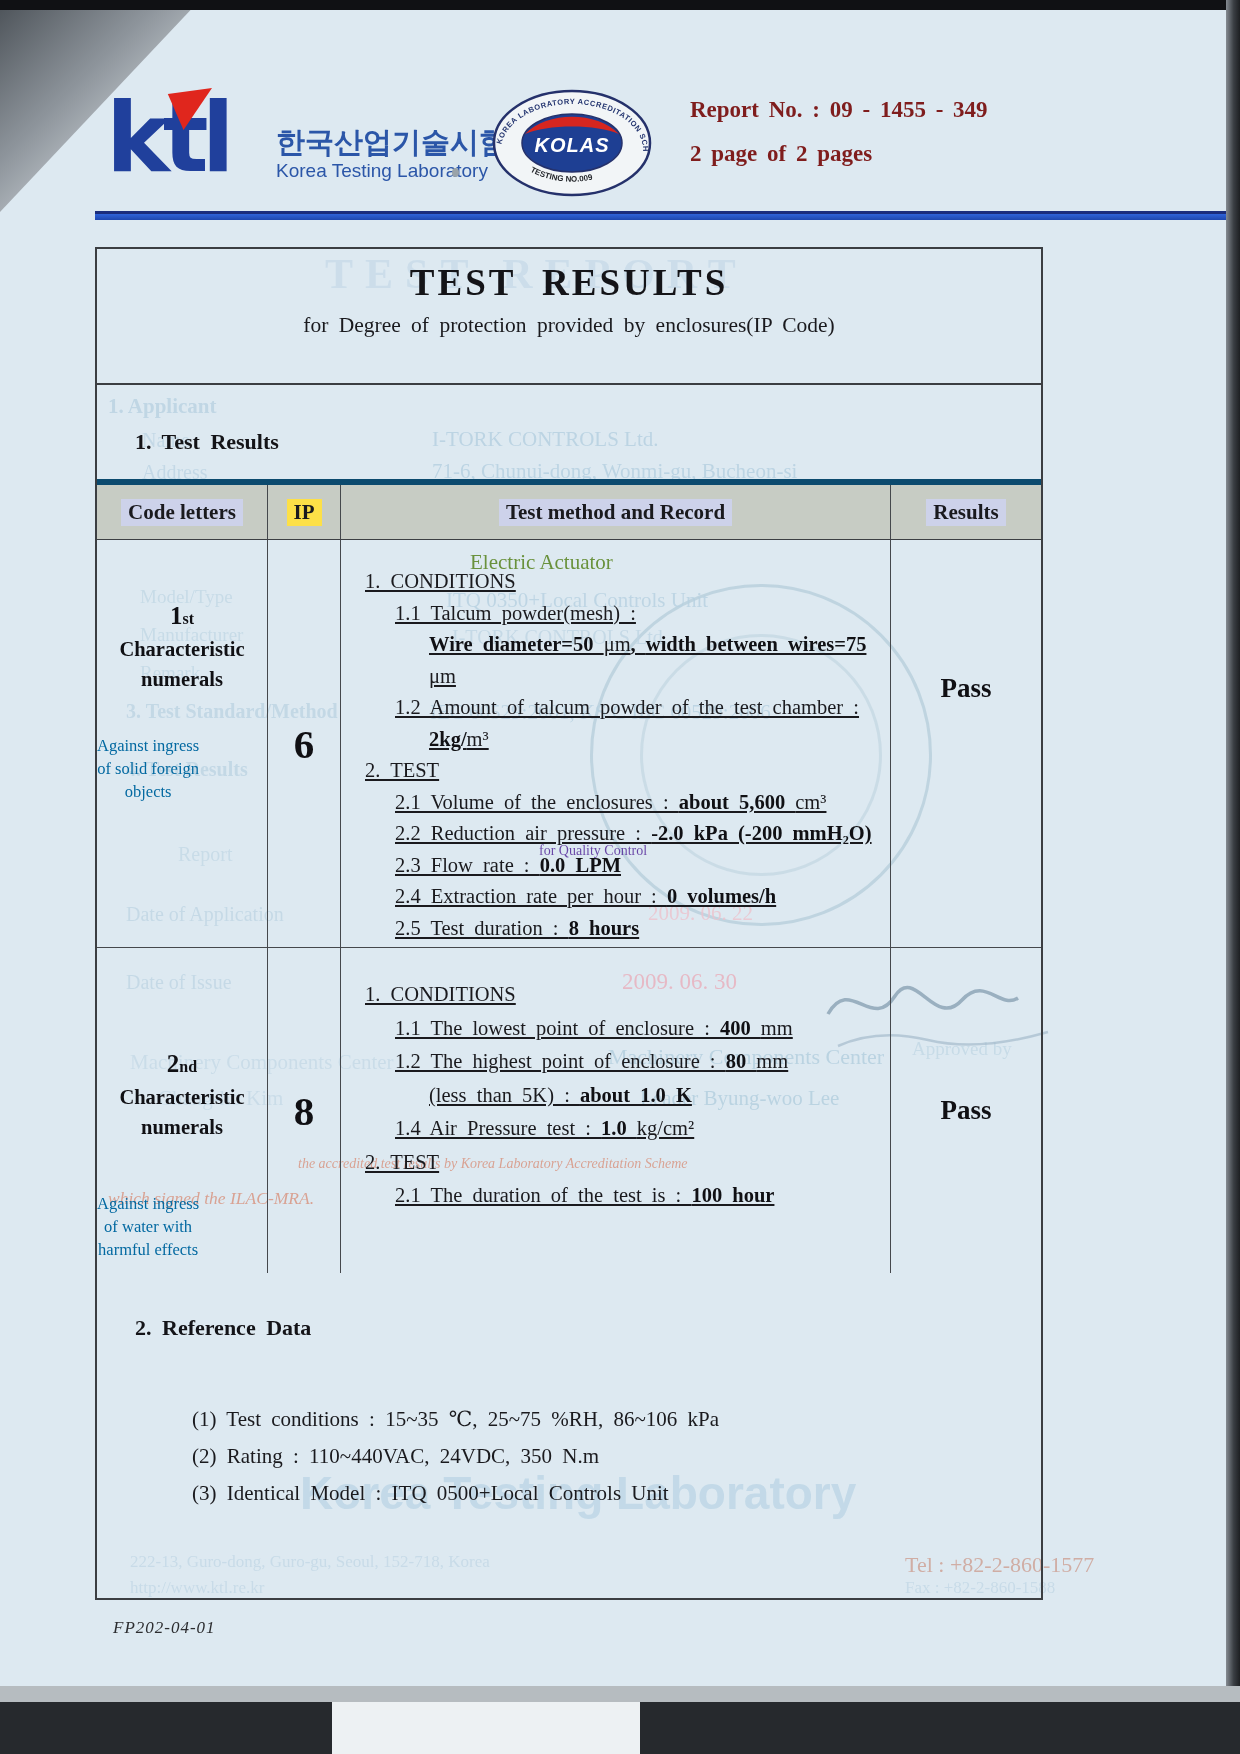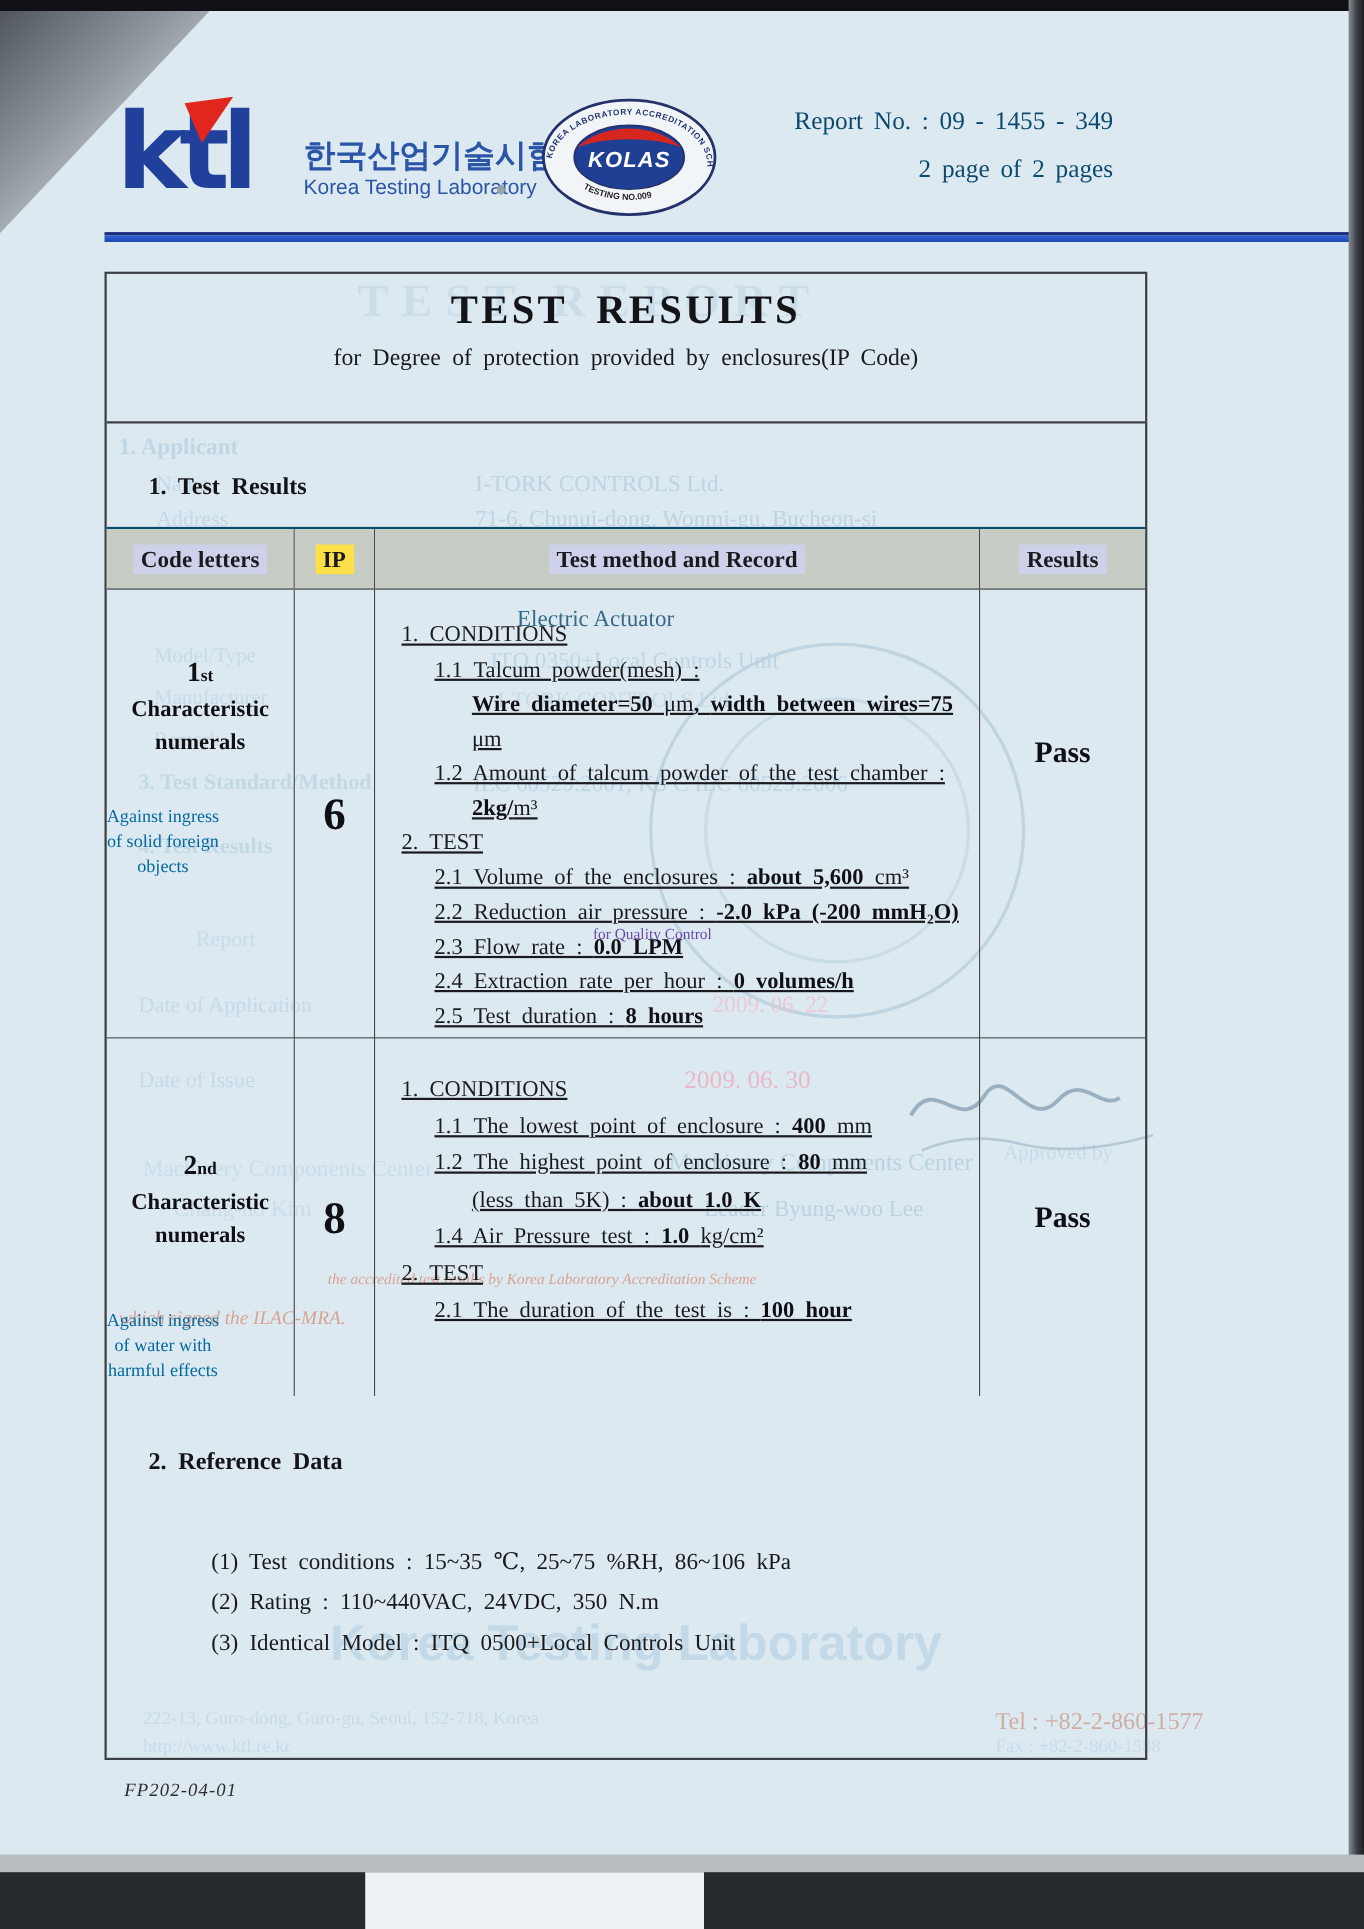--- a/index.html
+++ b/index.html
@@ -26,35 +26,35 @@
   .logo{left:106px;top:92px;display:flex;align-items:flex-start;}
   .ktl-wrap{position:relative;width:150px;height:104px;}
   .ktl-text{font-family:"DejaVu Sans","Liberation Sans",sans-serif;font-weight:bold;font-size:96px;
             letter-spacing:-7px;line-height:92px;color:#20409c;}
   .ktl-tri{position:absolute;left:60px;top:-4px;width:46px;height:42px;background:#e0261d;
            clip-path:polygon(4% 14%,100% 0,38% 100%);}
   .logo-names{margin-left:20px;margin-top:34px;color:#2b56a8;}
   .logo-kr{font-weight:bold;font-size:29px;line-height:33px;font-family:"Liberation Sans","DejaVu Sans",sans-serif;}
   .logo-en{font-size:19px;line-height:24px;font-family:"Liberation Sans","DejaVu Sans",sans-serif;color:#2b56a8;}
   .seal{left:487px;top:84px;width:170px;height:114px;}
-  .rep-block{left:690px;top:96px;width:322px;text-align:right;font-weight:normal;font-size:23px;line-height:27px;color:#0c4a6e;word-spacing:4px;}
+  .rep-block{left:690px;top:96px;width:322px;font-weight:bold;font-size:23px;line-height:27px;color:#7f1d1d;word-spacing:4px;}
   .rep-line2{margin-top:17px;}
   .blue-rule{left:95px;top:211px;width:1137px;height:6px;z-index:2;
              border-top:3px solid #1b2d7c;background:linear-gradient(#2f63d8,#1f47ae);}
   
   .main-box{left:95px;top:247px;width:944px;height:1349px;border:2.5px solid #3b3e42;z-index:2;background:transparent;}
   .doc-title{left:0;top:12px;width:100%;text-align:center;font-weight:bold;font-size:37px;letter-spacing:3px;word-spacing:14px;color:#141418;}
   .doc-sub{left:0;top:64px;width:100%;text-align:center;font-size:21.5px;word-spacing:5px;}
   .box-divider{left:0;top:134px;width:100%;border-top:2px solid #3b3e42;}
   .sec-h{font-weight:bold;font-size:22px;word-spacing:5px;color:#141418;}
   .sec1{left:38px;top:180px;}
   .sec2{left:38px;top:1066px;}
   
   .rtable{left:0;top:230px;display:grid;grid-template-columns:171px 73px 550px 150px;
-          grid-template-rows:55px 408px 325px;border-top:2px solid #0c4a6e;}
+          grid-template-rows:55px 408px 325px;border-top:6px solid #0c4a6e;}
   .cell{border-right:1.6px solid #45484c;border-bottom:1.6px solid #45484c;}
   .cell.last{border-right:none;}
   .cell.bot{border-bottom:none;}
   .th{background:#c7ccc4;display:flex;align-items:center;justify-content:center;
       font-weight:bold;font-size:21px;border-bottom:1.9px solid #3c3f43;}
   .hl{background:#cdd2ea;padding:1px 7px;}
   .hl-cream{background:#fde047;padding:1px 7px;}
   .code-cell{display:flex;flex-direction:column;align-items:center;text-align:center;}
   .code-cell.r1{padding-top:60px;}
   .code-cell.r2{padding-top:100px;}
@@ -91,21 +91,21 @@
     <svg class="abs sig-svg">
       <path d="M828,1014 C850,975 872,1032 895,996 C915,965 935,1030 962,1000 C985,975 1000,1010 1018,998" fill="none" stroke="#7e97ab" stroke-width="3.5" opacity="0.7"></path>
       <path d="M838,1046 q40,-18 90,-6 t120,-8" fill="none" stroke="#9db4c6" stroke-width="2.5" opacity="0.6"></path>
     </svg>
   <div class="ghost" style="left: 325px; top: 250px; font-size: 42px; color: rgb(200, 219, 233); font-weight: bold; letter-spacing: 12px;">TEST REPORT</div>
       <div class="ghost" style="left: 108px; top: 394px; font-size: 21px; color: rgb(185, 210, 226); font-weight: bold;">1. Applicant</div>
       <div class="ghost" style="left: 142px; top: 429px; font-size: 20px; color: rgb(190, 213, 228);">Name</div>
       <div class="ghost" style="left: 432px; top: 427px; font-size: 21px; color: rgb(180, 207, 224);">I-TORK CONTROLS Ltd.</div>
       <div class="ghost" style="left: 142px; top: 461px; font-size: 20px; color: rgb(190, 213, 228);">Address</div>
       <div class="ghost" style="left: 432px; top: 459px; font-size: 21px; color: rgb(180, 207, 224);">71-6, Chunui-dong, Wonmi-gu, Bucheon-si</div>
-      <div class="ghost" style="left: 470px; top: 550px; font-size: 21px; color: #0c4a6e;">Electric Actuator</div>
+      <div class="ghost" style="left: 470px; top: 550px; font-size: 21px; color: #4d7c0f;">Electric Actuator</div>
       <div class="ghost" style="left: 446px; top: 588px; font-size: 21px; color: rgb(183, 209, 225);">ITQ 0350+Local Controls Unit</div>
       <div class="ghost" style="left: 452px; top: 626px; font-size: 20px; color: rgb(192, 214, 228);">I-TORK CONTROLS Ltd.</div>
       <div class="ghost" style="left: 140px; top: 586px; font-size: 19px; color: rgb(194, 216, 229);">Model/Type</div>
       <div class="ghost" style="left: 140px; top: 624px; font-size: 19px; color: rgb(194, 216, 229);">Manufacturer</div>
       <div class="ghost" style="left: 140px; top: 662px; font-size: 19px; color: rgb(194, 216, 229);">Remark</div>
       <div class="ghost" style="left: 126px; top: 700px; font-size: 20px; color: rgb(189, 212, 227); font-weight: bold;">3. Test Standard/Method</div>
       <div class="ghost" style="left: 430px; top: 700px; font-size: 21px; color: rgb(183, 209, 225);">IEC 60529:2001, KS C IEC 60529:2006</div>
       <div class="ghost" style="left: 126px; top: 758px; font-size: 20px; color: rgb(189, 212, 227); font-weight: bold;">4. Test Results</div>
       <div class="ghost" style="left: 178px; top: 843px; font-size: 20px; color: rgb(196, 217, 230);">Report</div>
       <div class="ghost" style="left: 539px; top: 843px; font-size: 14px; color: #4c1d95;">for Quality Control</div>

